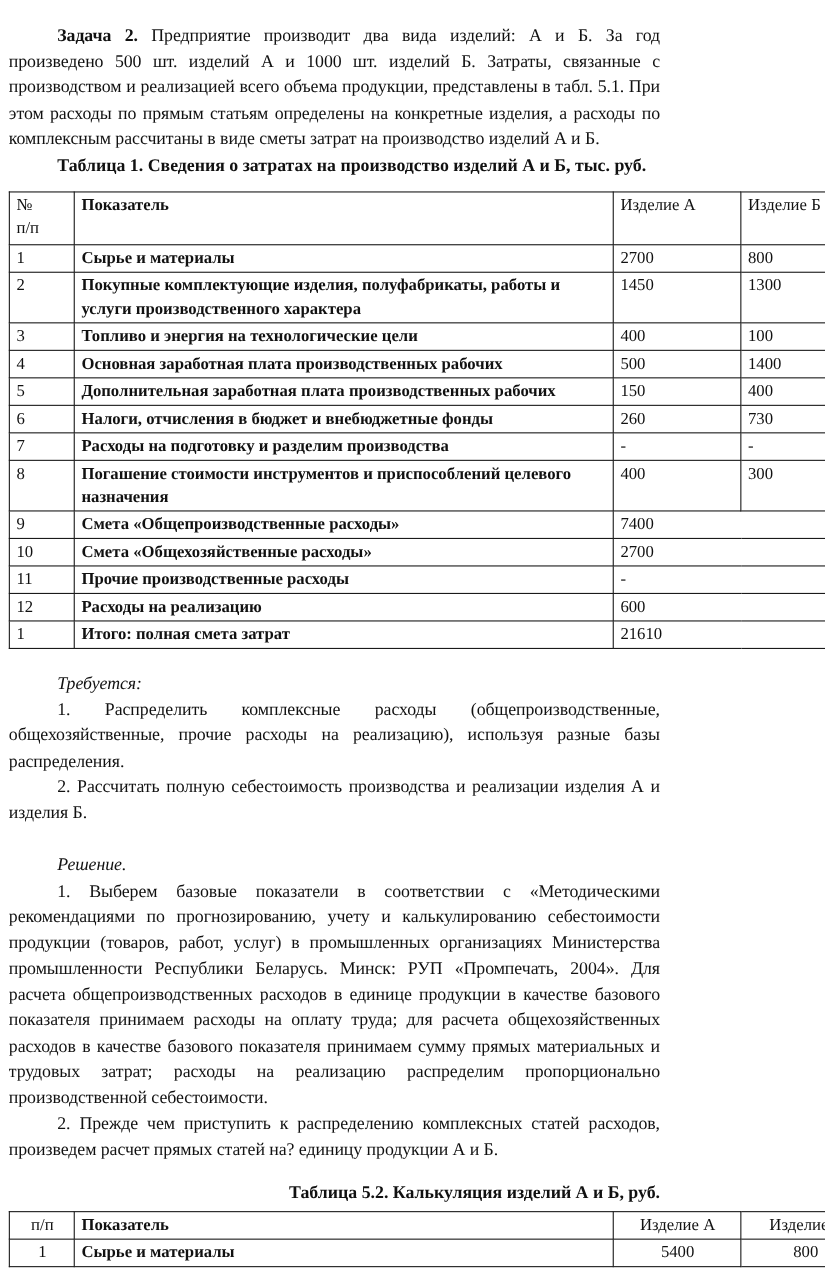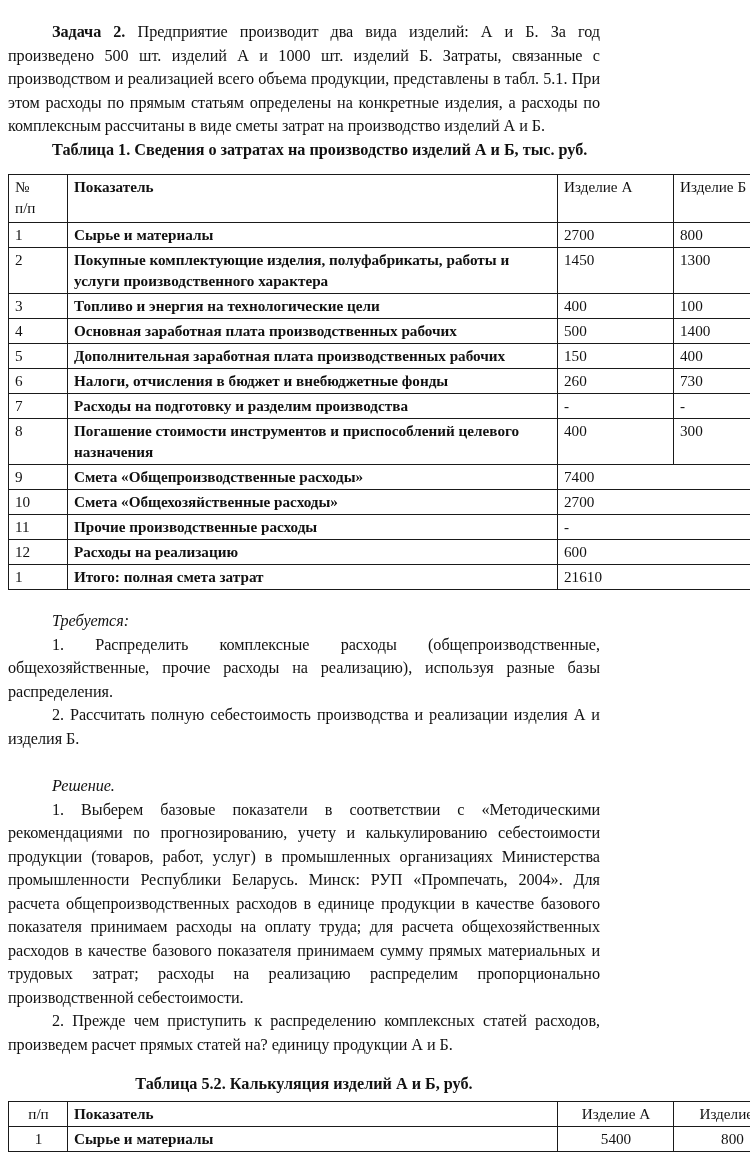--- a/index.html
+++ b/index.html
@@ -34,21 +34,21 @@
     letter-spacing: -0.05px;
   }
   .para.indent { text-indent: 44px; }
   .b { font-weight: bold; }
   .bi { font-weight: normal; font-style: italic; }
 
   .caption {
     font-size: 16.2px;
     line-height: 23.5px;
     font-weight: bold;
-    text-align: center;
+    text-align: right;
     margin: 0;
   }
   .caption.left-ind {
     text-align: left;
     text-indent: 44px;
   }
 
   .spacer-9  { height: 9px; }
   .spacer-12 { height: 12px; }
   .spacer-16 { height: 16px; }

